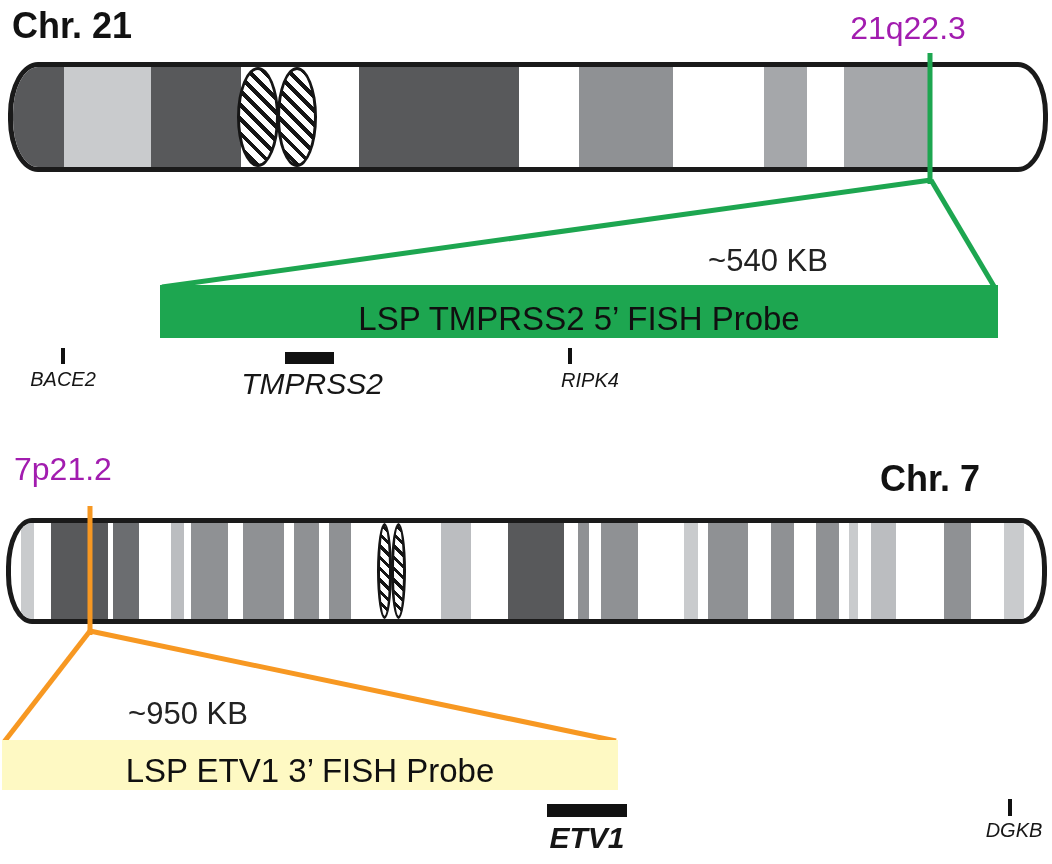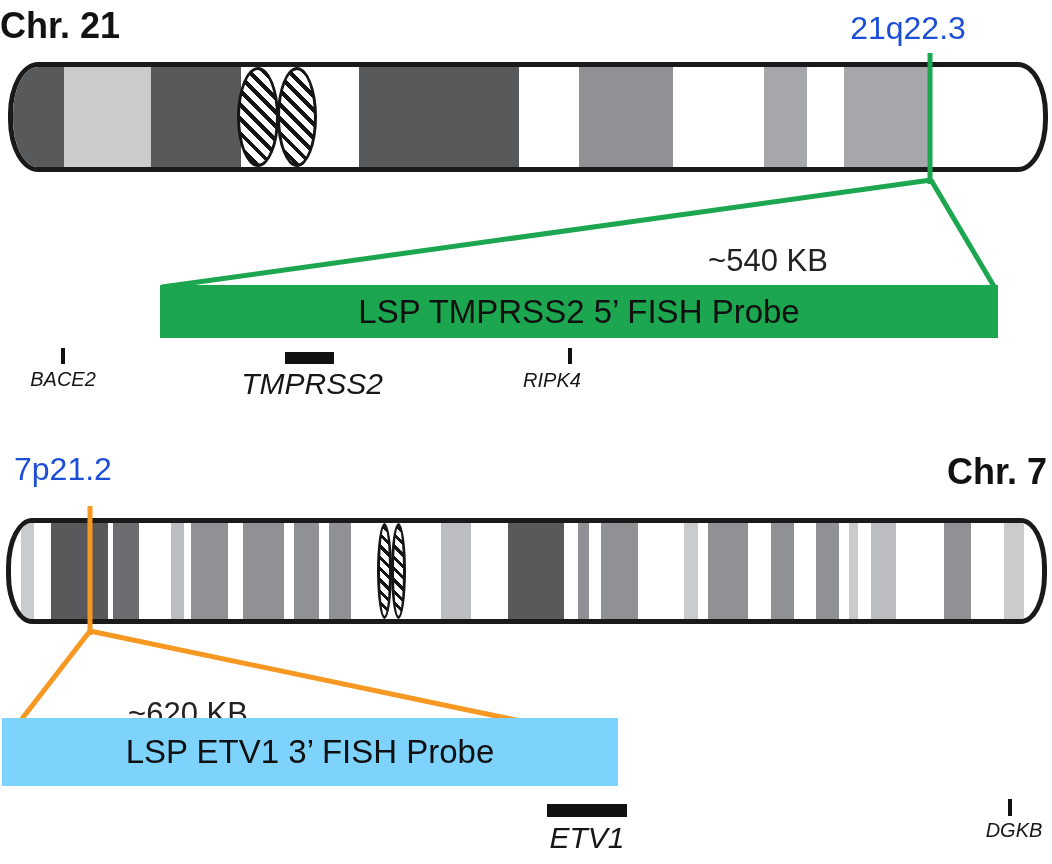--- a/index.html
+++ b/index.html
@@ -1,45 +1,45 @@
 <!DOCTYPE html>
 <html style="--green: #1DA650; --orange: #F79822;"><head>
 <meta charset="utf-8">
 <style>
   html,body{margin:0;padding:0;background:#ffffff;}
   body{width:1052px;height:864px;font-family:"Liberation Sans",sans-serif;}
   .canvas{position:relative;width:1052px;height:864px;background:#ffffff;overflow:hidden;}
-  .t{position:absolute;color:#1d4ed8;font-size:32px;white-space:nowrap;line-height:1.1;}
+  .t{position:absolute;color:#a21caf;font-size:32px;white-space:nowrap;line-height:1.1;}
   .bold{font-weight:bold;color:#121212;font-size:36px;}
   .center{text-align:center;}
-  .right{text-align:right;}
+  .right{text-align:left;margin-top:7px;}
   .chromosome{position:absolute;background:#ffffff;border:5px solid #1a1a1a;box-sizing:border-box;overflow:hidden;}
   .band{position:absolute;top:0;height:100%;}
   .cent-back{position:absolute;top:0;height:100%;background:#ffffff;}
   .lobe{position:absolute;top:0;height:100%;box-sizing:border-box;border:3px solid #151515;border-radius:50%;
         background:repeating-linear-gradient(45deg,#151515 0 4px,#ffffff 4px 10px);}
   .lobe.narrow{background:repeating-linear-gradient(45deg,#151515 0 3px,#ffffff 3px 8px);}
   svg.overlay{position:absolute;left:0;top:0;pointer-events:none;}
-  .probe-bar{position:absolute;display:flex;align-items:center;justify-content:center;
+  .probe-bar{position:absolute;display:flex;align-items:flex-end;justify-content:center;
              font-size:33px;color:#101010;}
   .size-label{position:absolute;font-size:31px;color:#222222;text-align:center;white-space:nowrap;}
   .gene-label{position:absolute;font-style:italic;color:#161616;text-align:center;white-space:nowrap;}
   .gene-label.small{font-size:20px;}
   .gene-label.large{font-size:30px;}
   .tick{position:absolute;background:#111111;}
   .gene-bar{position:absolute;background:#111111;}
   line.green{stroke:var(--green);stroke-width:5;}
   line.orange{stroke:var(--orange);stroke-width:5;}
 </style>
 </head>
 <body>
 
 <div class="canvas">
 
-  <div class="t bold" style="left:0;top:6px;">Chr. 21</div>
+  <div class="t bold" style="left:12px;top:6px;">Chr. 21</div>
   <div class="t center" style="left:828px;top:11px;width:160px;">21q22.3</div>
   <div class="chromosome" id="chr21-ideo" style="left: 8px; top: 62px; width: 1040px; height: 110px; border-radius: 30px / 52px; border-color: rgb(26, 26, 26);">
       <div class="band" style="left: 0px; width: 52px; background: rgb(88, 89, 91);"></div>
       <div class="band" style="left: 51px; width: 87px; background: rgb(201, 203, 205);"></div>
       <div class="band" style="left: 138px; width: 91px; background: rgb(88, 89, 91);"></div>
       <div class="band" style="left: 346px; width: 160px; background: rgb(88, 89, 91);"></div>
       <div class="band" style="left: 566px; width: 94px; background: rgb(143, 145, 148);"></div>
       <div class="band" style="left: 751px; width: 43px; background: rgb(165, 167, 170);"></div>
       <div class="band" style="left: 831px; width: 87px; background: rgb(165, 167, 170);"></div>
       <div class="cent-back" style="left: 228px; width: 76px;"></div>
@@ -78,35 +78,35 @@
   <svg class="overlay" width="1052" height="864" viewBox="0 0 1052 864">
     <line class="green" x1="930" y1="53" x2="930" y2="184"></line>
     <line class="green" x1="931" y1="180" x2="162" y2="287"></line>
     <line class="green" x1="931" y1="180" x2="995" y2="288"></line>
     <line class="orange" x1="90" y1="506" x2="90" y2="635"></line>
     <line class="orange" x1="90" y1="631" x2="4" y2="742"></line>
     <line class="orange" x1="90" y1="631" x2="616" y2="741"></line>
   </svg>
 
   <div class="size-label" style="left:658px;top:243px;width:220px;">~540 KB</div>
-  <div class="size-label" style="left:78px;top:696px;width:220px;">~620 KB</div>
+  <div class="size-label" style="left:78px;top:696px;width:220px;">~950 KB</div>
 
   <div class="probe-bar" id="probe21" style="left: 160px; top: 285px; width: 838px; height: 53px; background: rgb(29, 166, 80);">
     <span>LSP TMPRSS2 5’ FISH Probe</span>
   </div>
-  <div class="probe-bar" id="probe7" style="left: 2px; top: 718px; width: 616px; height: 68px; background: #7dd3fc;">
+  <div class="probe-bar" id="probe7" style="left: 2px; top: 740px; width: 616px; height: 50px; background: #fef9c3;">
     <span>LSP ETV1 3’ FISH Probe</span>
   </div>
 
   <div id="gene-layer">
       <div class="tick" style="left: 61px; top: 348px; width: 4px; height: 16px;"></div>
       <div class="gene-label small" style="left: -87px; width: 300px; top: 368px;">BACE2</div>
       <div class="gene-bar" style="left: 285px; top: 352px; width: 49px; height: 12px;"></div>
       <div class="gene-label large" style="left: 162px; width: 300px; top: 367px;">TMPRSS2</div>
       <div class="tick" style="left: 568px; top: 348px; width: 4px; height: 16px;"></div>
-      <div class="gene-label small" style="left: 402px; width: 300px; top: 369px;">RIPK4</div>
+      <div class="gene-label small" style="left: 440px; width: 300px; top: 369px;">RIPK4</div>
       <div class="gene-bar" style="left: 547px; top: 804px; width: 80px; height: 13px;"></div>
-      <div class="gene-label large" style="left: 437px; width: 300px; top: 821px;">ETV1</div>
+      <div class="gene-label large" style="left: 437px; width: 300px; top: 821px; font-weight: bold;">ETV1</div>
       <div class="tick" style="left: 1008px; top: 799px; width: 4px; height: 17px;"></div>
       <div class="gene-label small" style="left: 864px; width: 300px; top: 819px;">DGKB</div>
     </div>
 
 </div>
 
 </body></html>

